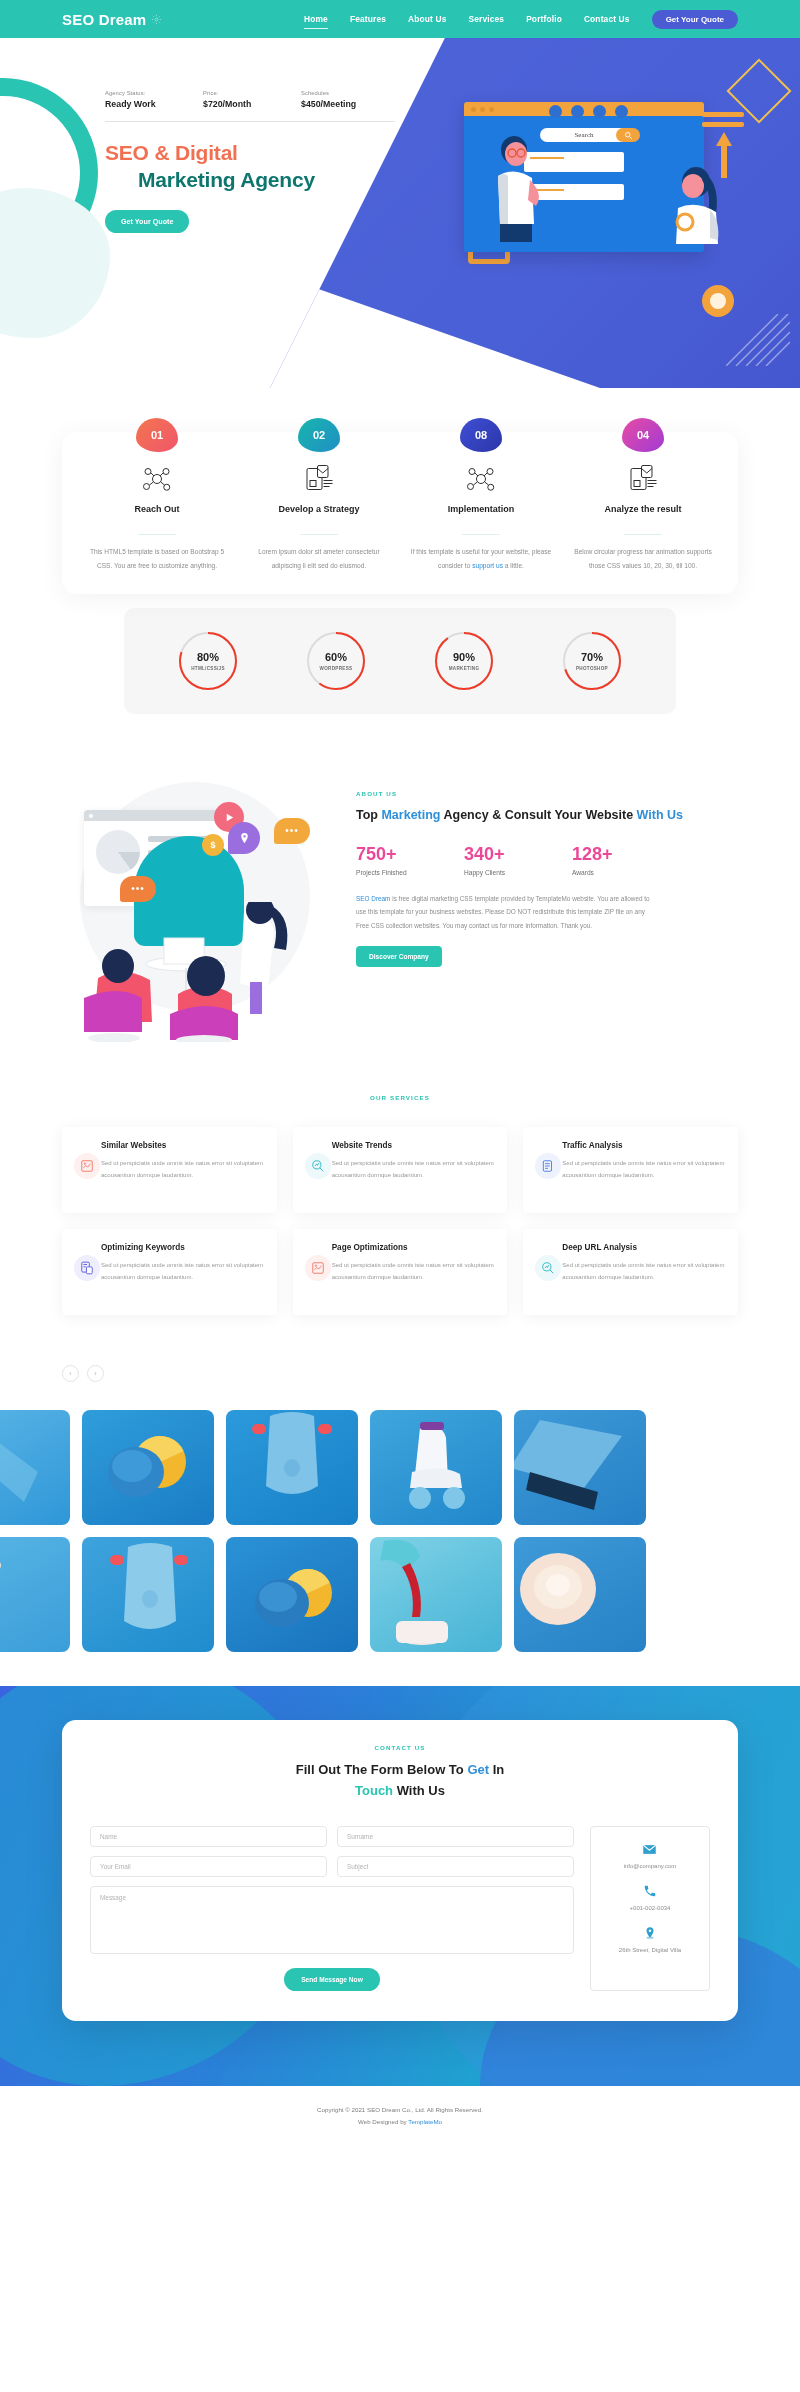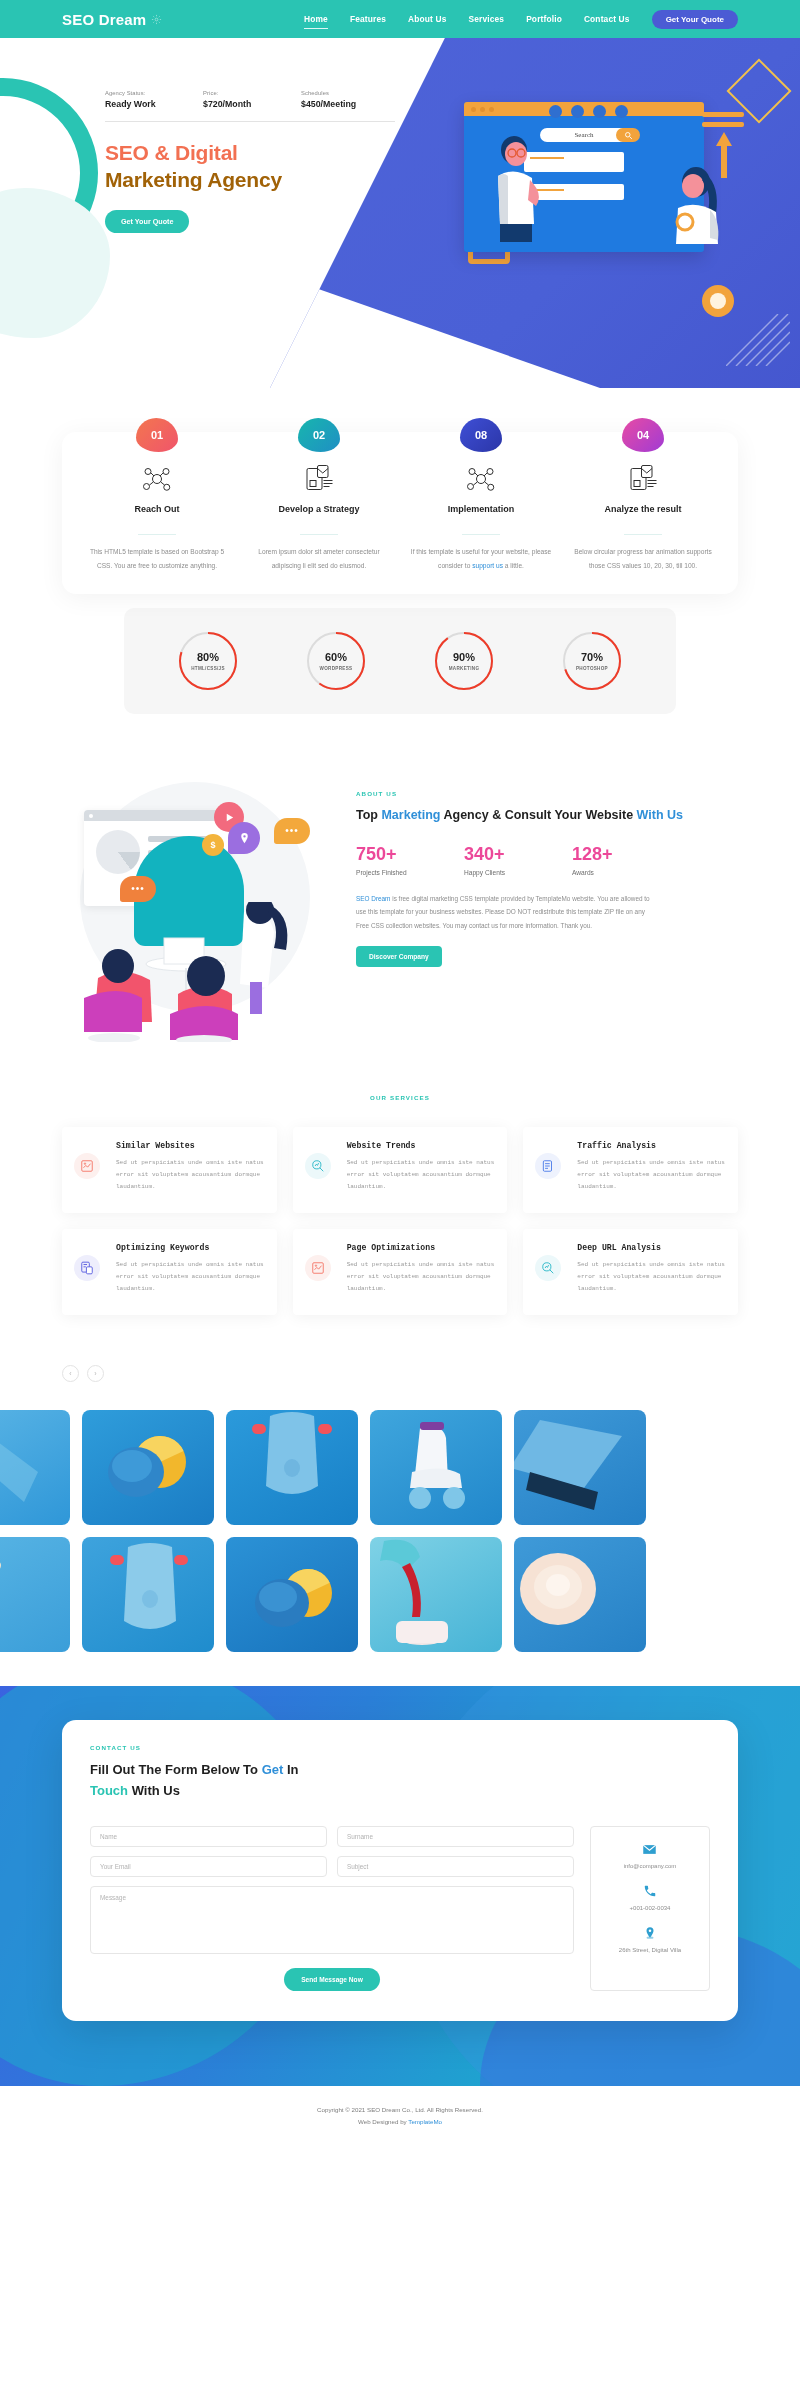--- a/index.html
+++ b/index.html
@@ -111,21 +111,21 @@
   .hero-stat:nth-child(1){ width:72px; }
   .hero-stat:nth-child(2){ width:72px; }
   h1.hero-title {
     margin-top: 18px;
     font-size: 21px;
     line-height: 1.28;
     font-weight: bold;
     color: #f27052;
     letter-spacing:-.2px;
   }
-  .hero-title .l2 { color:#a16207; }
+  .hero-title .l2 { color:#0f766e;margin-left:33px; }
   .hero-cta {
     display:inline-block;
     margin-top: 16px;
     background:#2ac4b3;
     color:#fff;
     font-size:7.2px;
     font-weight:bold;
     padding: 7px 16px;
     border-radius:20px;
   }
@@ -224,21 +224,21 @@
 
   
   .services{ padding: 52px 62px 0;}
   .sec-head{ text-align:center; margin-bottom:26px;}
   .sec-head .eyebrow{ margin-bottom:8px;}
   h2.sec-title{ font-size:13px; font-weight:bold; line-height:1.6; color:#1f1f1f;}
   .svc-grid{ display:grid; grid-template-columns: repeat(3,1fr); gap: 16px;}
   .svc-card{
     background:#fff; border-radius:4px; padding:14px 12px;
     box-shadow: 0 2px 16px rgba(0,0,0,.06);
-    display:flex; gap:16px; min-height:86px;font-family:Liberation Mono, monospace;
+    display:flex; gap:1px; min-height:86px;
   }
   .svc-icon{ width:26px;height:26px;border-radius:50%; flex:none; display:flex;align-items:center;justify-content:center; margin-top:12px;}
   .svc-body{ flex:1;}
   .svc-title{ font-size:8.2px; font-weight:bold; color:#1f1f1f; margin-bottom:7px;}
   .svc-text{ font-size:6px; line-height:2; color:#9a9a9a;}
 
   
   .portfolio{ padding: 50px 0 0;}
   .pf-head{ padding: 0 62px; display:flex; align-items:flex-end; justify-content:space-between;}
   .pf-title{ font-size:13px; font-weight:bold; line-height:1.6; color:#1f1f1f;}
@@ -259,21 +259,21 @@
   .contact-blob1{ position:absolute; left:-90px; top:-30px; width:420px;height:430px; border-radius:50% 50% 55% 45%/ 55% 45% 55% 45%; background:rgba(30,170,205,.55);}
   .contact-blob2{ position:absolute; right:-120px; top:-60px; width:520px; height:520px; border-radius:50%; background:rgba(55,150,225,.40);}
   .contact-blob3{ position:absolute; right:-60px; bottom:-160px; width:380px;height:320px; border-radius:50%; background:rgba(58,99,224,.45);}
   .contact-card{
     position:relative; z-index:4;
     margin: 34px 62px 0;
     background:#fff; border-radius:14px;
     padding: 24px 28px 30px;
     box-shadow: 0 12px 40px rgba(0,0,0,.12);
   }
-  .contact-head{ margin-bottom:24px;}
+  .contact-head{ text-align:center; margin-bottom:24px;}
   .form-wrap{ display:flex; gap:16px;}
   .form-left{ flex:1;}
   .form-row{ display:flex; gap:10px; margin-bottom:9px;}
   .fld{
     flex:1; border:1px solid #e6e6e6; border-radius:4px;
     height:21px; padding: 0 9px; font-size:6.4px; color:#b3b3b3;
     display:flex; align-items:center; background:#fff;
     font-family:"Liberation Sans", sans-serif;
   }
   .fld.area{ height:68px; align-items:flex-start; padding-top:7px;}

